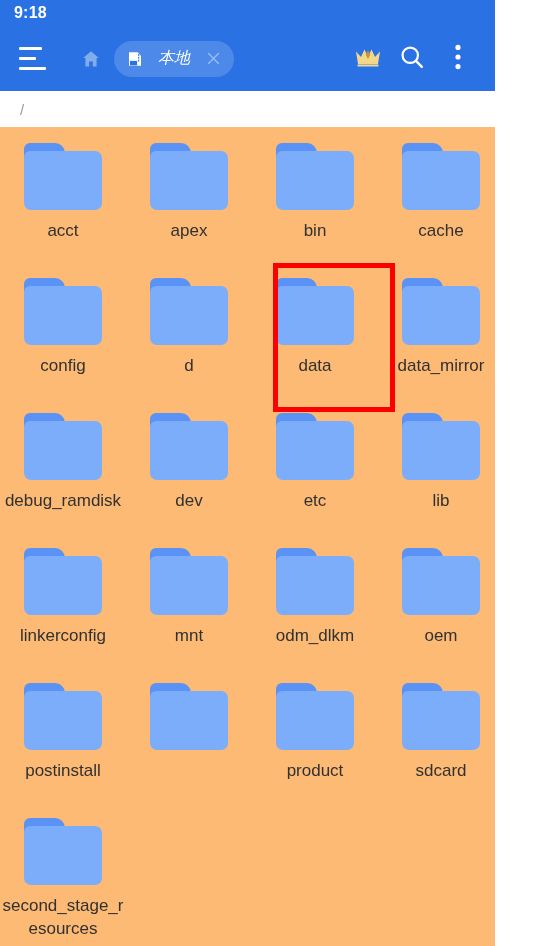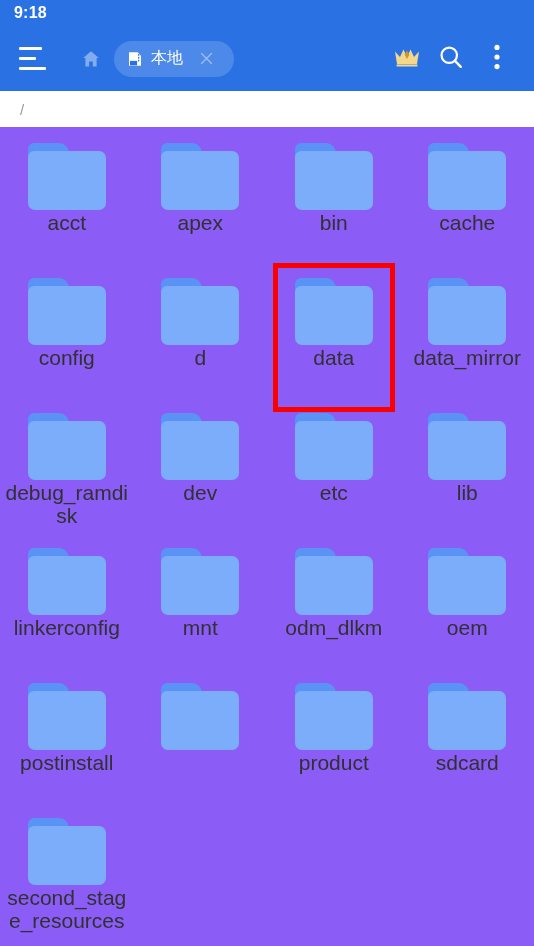--- a/index.html
+++ b/index.html
@@ -10,23 +10,23 @@
     overflow: hidden;
   }
 
   body {
     font-family: "Liberation Sans", "DejaVu Sans", sans-serif;
     background: #ffffff;
   }
 
   .phone {
     position: relative;
-    width: 534px;
+    width: 495px;
     height: 946px;
-    background: #8b5cf6;
+    background: #fdba74;
     overflow: hidden;
   }
 
   
   .status-bar {
     height: 26px;
     background: #2a71e4;
     display: flex;
     align-items: center;
     padding: 0 0 0 14px;
@@ -82,22 +82,23 @@
     display: flex;
     align-items: center;
     padding: 0 8px 0 12px;
     cursor: pointer;
     min-width: 120px;
   }
   .tab-chip .chip-icon { width: 18px; height: 18px; display:flex; align-items:center; justify-content:center; }
   .tab-chip .chip-label {
     color: #ffffff;
     font-size: 16px;
-    margin-left: 7px;
+    margin-left: 14px;
     white-space: nowrap;
+    font-style: italic;
   }
   .tab-chip .chip-close {
     width: 26px; height: 26px;
     margin-left: 10px;
     display: flex; align-items: center; justify-content: center;
     cursor: pointer;
   }
 
   .bar-spacer { flex: 1 1 auto; }
 
@@ -164,23 +165,24 @@
     position: absolute;
     left: 1px;
     top: 8px;
     width: 78px;
     height: 59px;
     background: #7cadfb;
     border-radius: 6px 7px 7px 7px;
   }
 
   .cell-label {
+    margin-top: 8px;
     width: 126px;
     text-align: center;
-    font-size: 21px;
+    font-size: 17px;
     color: #313131;
     line-height: 23px;
     word-break: break-word;
     overflow-wrap: anywhere;
   }
 
   
   .highlight {
     position: absolute;
     border: 5px solid #fb0000;

